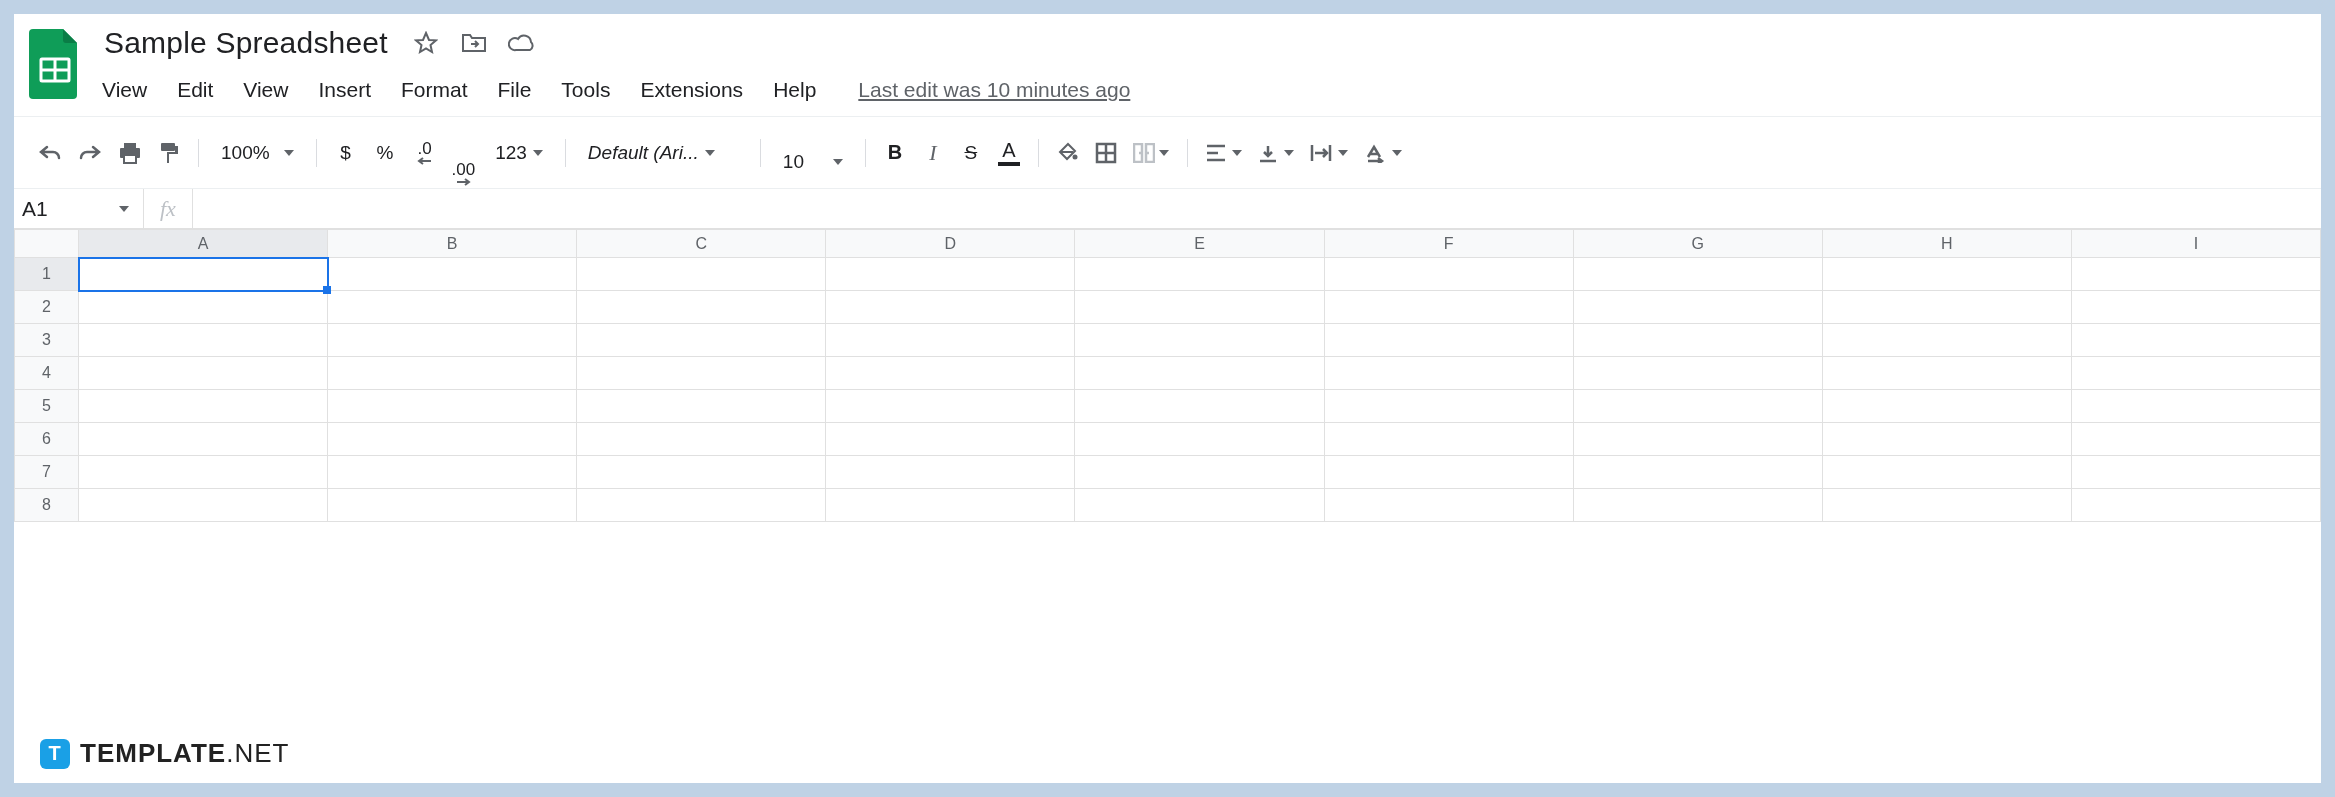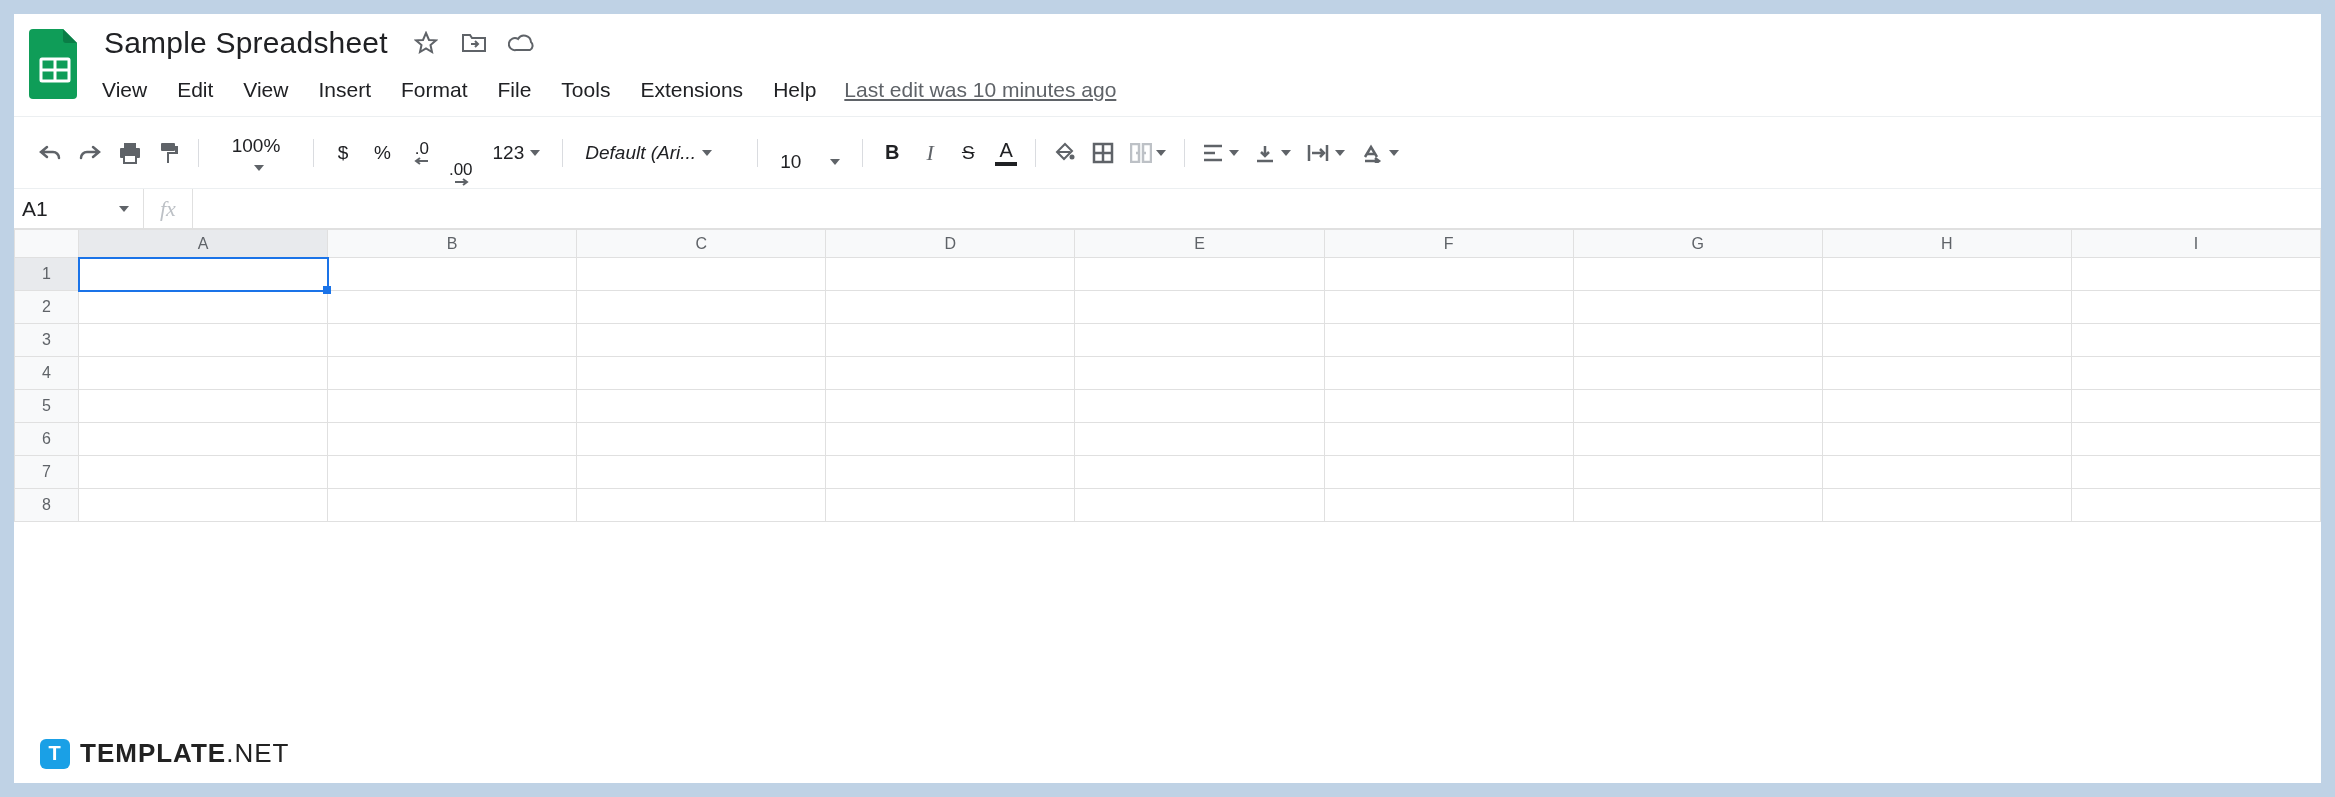--- a/index.html
+++ b/index.html
@@ -48,20 +48,21 @@
   .menubar {
     display:flex; align-items:center; gap: 26px;
     font-size: 21px; color:#202124;
     padding: 6px 0 10px 0;
   }
   .menubar .menuitem {
     cursor:pointer; padding:4px 2px;
   }
   .last-edit {
     color:#5f6368; text-decoration: underline; cursor:pointer;
+    margin-left: 14px;
   }
 
   
   .toolbar-wrap {
     border-top: 1px solid #eceff1;
     border-bottom: 1px solid #eceff1;
     padding: 8px 18px;
   }
   .toolbar {
     display:flex; align-items:center;
@@ -82,21 +83,21 @@
     width:0;height:0;
     border-left:5px solid transparent;
     border-right:5px solid transparent;
     border-top:6px solid #5f6368;
     margin-left:6px;
   }
   .font-box {
     min-width: 170px; justify-content:flex-start; padding:0 10px;font-style:italic;
   }
   .size-box { min-width: 80px; justify-content:space-between; padding:0 12px;margin-top:19px;}
-  .zoom-box { min-width: 90px; justify-content:center; gap:8px;flex-direction:column;}
+  .zoom-box { min-width: 90px; justify-content:center; gap:8px;}
   .ital { font-style: italic; font-family: Georgia, serif; font-size:22px;}
   .strike { text-decoration: line-through; }
   .underline-a {
     display:flex;flex-direction:column;align-items:center; line-height:1;
   }
   .underline-a .bar { width:22px;height:4px;background:#202124; margin-top:2px;}
   .muted { color:#bdc1c6; }
 
   
   .fxbar {

